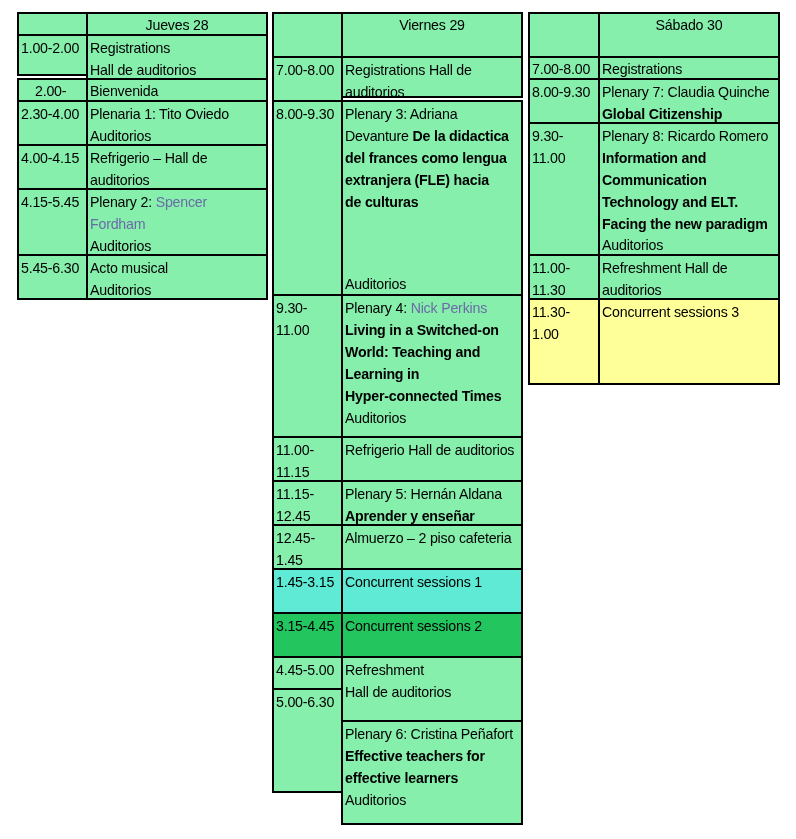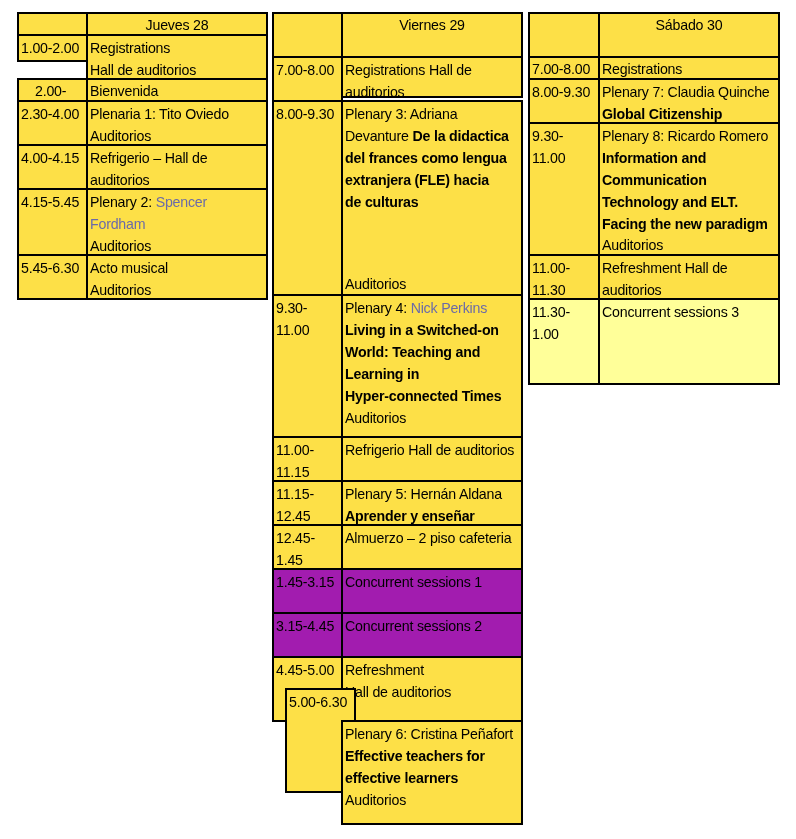--- a/index.html
+++ b/index.html
@@ -1,37 +1,37 @@
 <!DOCTYPE html>
 <html><head>
 <meta charset="utf-8">
 <style>
   html, body { margin:0; padding:0; background:#ffffff; }
   body { width:796px; height:839px; position:relative; overflow:hidden;
          font-family:"Liberation Sans", sans-serif; font-size:14px; color:#000; }
   .tbl { position:absolute; }
   .cell { position:absolute; box-sizing:border-box; border:2px solid #000;
-          background:#fde047; padding:1px 2px 0 2px; line-height:22px;
+          background:#86efac; padding:1px 2px 0 2px; line-height:22px;
           font-size:14.2px; letter-spacing:-0.2px; }
   .hdr { text-align:center; }
   .b { font-weight:bold; }
   .speaker-blue { color:#6b6ba8; }
-  .pink { background:#a21caf; }
-  .blue { background:#a21caf; }
+  .pink { background:#5eead4; }
+  .blue { background:#22c55e; }
   .yellow { background:#ffff99; }
   .line { display:block; }
 </style>
 </head>
 <body>
 
 <div class="tbl">
   <div class="cell" style="left:17px;top:12px;width:71px;height:24px;"></div>
   <div class="cell hdr" style="left:86px;top:12px;width:182px;height:24px;line-height:20px;">Jueves 28</div>
 
-  <div class="cell" style="left:17px;top:34px;width:71px;height:28px;">1.00-2.00</div>
+  <div class="cell" style="left:17px;top:34px;width:71px;height:42px;">1.00-2.00</div>
   <div class="cell" style="left:86px;top:34px;width:182px;height:46px;">
     <span class="line">Registrations</span>
     <span class="line">Hall de auditorios</span>
   </div>
 
   <div class="cell" style="left:17px;top:78px;width:71px;height:24px;line-height:20px;padding-left:16px;">2.00-2.30</div>
   <div class="cell" style="left:86px;top:78px;width:182px;height:24px;line-height:20px;">Bienvenida</div>
 
   <div class="cell" style="left:17px;top:100px;width:71px;height:46px;">2.30-4.00</div>
   <div class="cell" style="left:86px;top:100px;width:182px;height:46px;">
@@ -118,21 +118,21 @@
 
   <div class="cell blue" style="left:272px;top:612px;width:71px;height:46px;">3.15-4.45</div>
   <div class="cell blue" style="left:341px;top:612px;width:182px;height:46px;">Concurrent sessions 2</div>
 
   <div class="cell" style="left:272px;top:656px;width:71px;height:66px;">4.45-5.00</div>
   <div class="cell" style="left:341px;top:656px;width:182px;height:66px;">
     <span class="line">Refreshment</span>
     <span class="line">Hall de auditorios</span>
   </div>
 
-  <div class="cell" style="left:272px;top:688px;width:71px;height:105px;margin-left:13px;">5.00-6.30</div>
+  <div class="cell" style="left:272px;top:688px;width:71px;height:105px;">5.00-6.30</div>
   <div class="cell" style="left:341px;top:720px;width:182px;height:105px;">
     <span class="line">Plenary 6: Cristina Peñafort</span>
     <span class="line b">Effective teachers for</span>
     <span class="line b">effective learners</span>
     <span class="line">Auditorios</span>
   </div>
 </div>
 
 <div class="tbl">
   <div class="cell" style="left:528px;top:12px;width:72px;height:46px;"></div>

